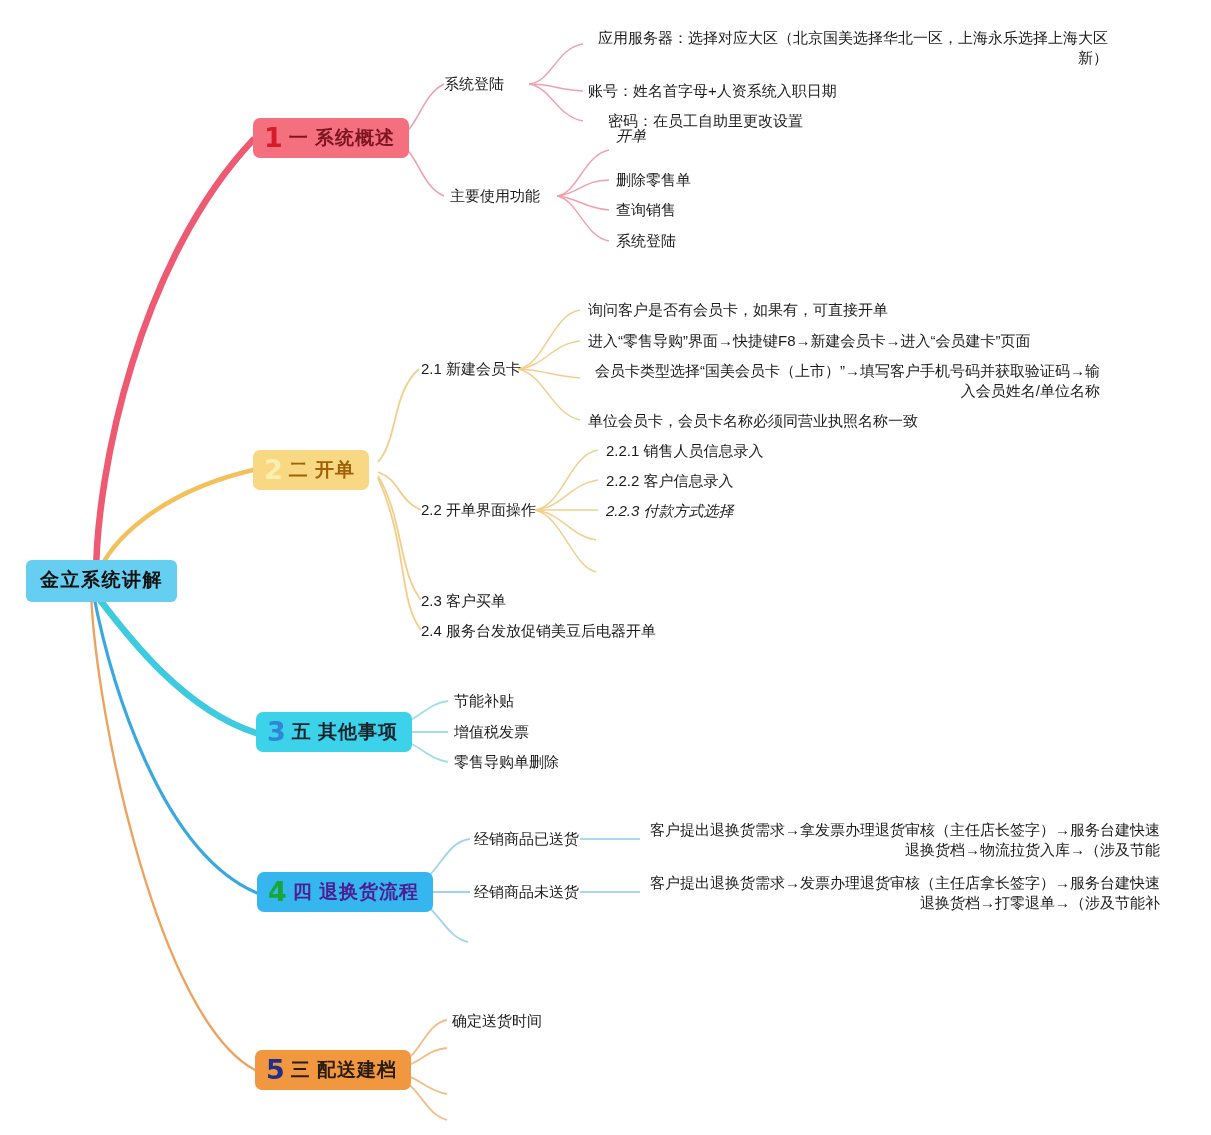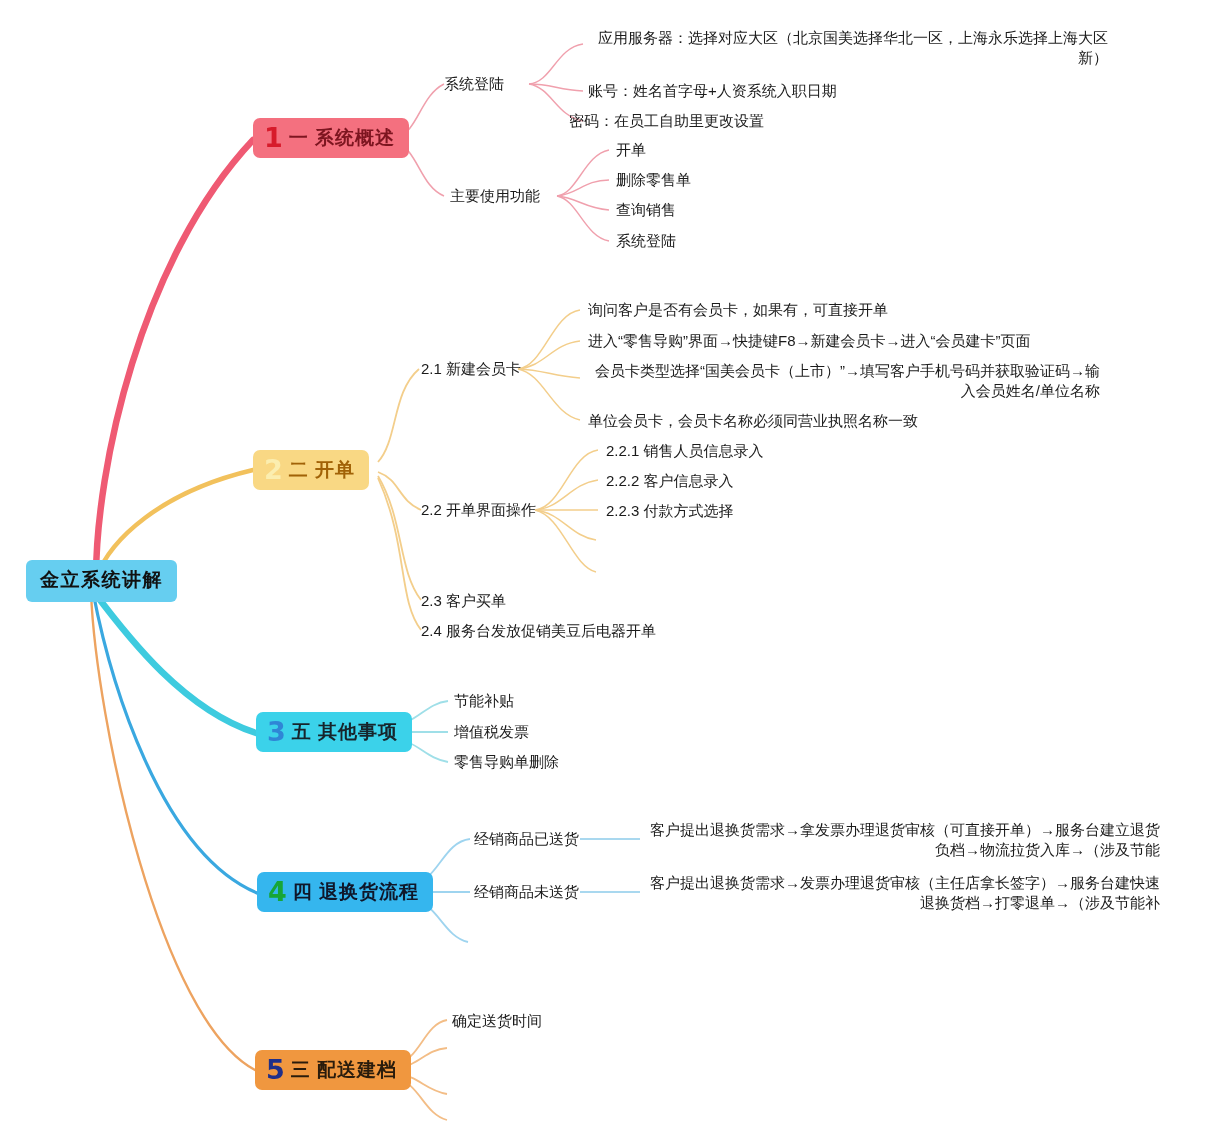--- a/index.html
+++ b/index.html
@@ -107,68 +107,68 @@
 
   <div class="node boxnode" style="left:253px;top:118px;background:#f4707f;">
     <span class="num" style="color:#d71b2b;">1</span>
     <span class="ttl" style="color:#7d1520;">一 系统概述</span>
   </div>
 
   <div class="node txt" style="left:444px;top:74px;">系统登陆</div>
 
   <div class="node txt wrap" style="left:588px;top:28px;width:520px;">应用服务器：选择对应大区（北京国美选择华北一区，上海永乐选择上海大区新）</div>
   <div class="node txt" style="left:588px;top:81px;">账号：姓名首字母+人资系统入职日期</div>
-  <div class="node txt" style="left:569px;top:111px;">密码：在员工自助里更改设置</div>
+  <div class="node txt" style="left:608px;top:111px;">密码：在员工自助里更改设置</div>
 
   <div class="node txt" style="left:450px;top:186px;">主要使用功能</div>
 
-  <div class="node txt" style="left:616px;top:140px;">开单</div>
+  <div class="node txt" style="left:616px;top:126px;font-style:italic;">开单</div>
   <div class="node txt" style="left:616px;top:170px;">删除零售单</div>
   <div class="node txt" style="left:616px;top:200px;">查询销售</div>
   <div class="node txt" style="left:616px;top:231px;">系统登陆</div>
 
   <div class="node boxnode" style="left:253px;top:450px;background:#f9d884;">
     <span class="num" style="color:#fbeeb0;">2</span>
     <span class="ttl" style="color:#a16207;">二 开单</span>
   </div>
 
   <div class="node txt" style="left:421px;top:359px;">2.1 新建会员卡</div>
 
   <div class="node txt" style="left:588px;top:300px;">询问客户是否有会员卡，如果有，可直接开单</div>
   <div class="node txt" style="left:588px;top:331px;">进入“零售导购”界面→快捷键F8→新建会员卡→进入“会员建卡”页面</div>
   <div class="node txt wrap" style="left:588px;top:361px;width:512px;">会员卡类型选择“国美会员卡（上市）”→填写客户手机号码并获取验证码→输入会员姓名/单位名称</div>
   <div class="node txt" style="left:588px;top:411px;text-align:right;">单位会员卡，会员卡名称必须同营业执照名称一致</div>
 
   <div class="node txt" style="left:421px;top:500px;">2.2 开单界面操作</div>
 
   <div class="node txt" style="left:606px;top:441px;">2.2.1 销售人员信息录入</div>
   <div class="node txt" style="left:606px;top:471px;">2.2.2 客户信息录入</div>
-  <div class="node txt" style="left:606px;top:501px;">2.2.3 付款方式选择</div>
+  <div class="node txt" style="left:606px;top:501px;font-style:italic;">2.2.3 付款方式选择</div>
   <div class="node txt" style="left:606px;top:531px;"></div>
   <div class="node txt" style="left:606px;top:563px;"></div>
 
   <div class="node txt" style="left:421px;top:591px;">2.3 客户买单</div>
   <div class="node txt" style="left:421px;top:621px;">2.4 服务台发放促销美豆后电器开单</div>
 
   <div class="node boxnode" style="left:256px;top:712px;background:#3bd2ea;">
     <span class="num" style="color:#2f86d6;">3</span>
     <span class="ttl" style="color:#17242b;">五 其他事项</span>
   </div>
 
   <div class="node txt" style="left:454px;top:691px;">节能补贴</div>
   <div class="node txt" style="left:454px;top:722px;">增值税发票</div>
   <div class="node txt" style="left:454px;top:752px;">零售导购单删除</div>
 
   <div class="node boxnode" style="left:257px;top:872px;background:#35b6ee;">
     <span class="num" style="color:#17a637;">4</span>
-    <span class="ttl" style="color:#0f172a;">四 退换货流程</span>
+    <span class="ttl" style="color:#4c1d95;">四 退换货流程</span>
   </div>
 
   <div class="node txt" style="left:474px;top:829px;">经销商品已送货</div>
-  <div class="node txt wrap" style="left:648px;top:820px;width:512px;">客户提出退换货需求→拿发票办理退货审核（可直接开单）→服务台建立退货负档→物流拉货入库→（涉及节能</div>
+  <div class="node txt wrap" style="left:648px;top:820px;width:512px;">客户提出退换货需求→拿发票办理退货审核（主任店长签字）→服务台建快速退换货档→物流拉货入库→（涉及节能</div>
 
   <div class="node txt" style="left:474px;top:882px;">经销商品未送货</div>
   <div class="node txt wrap" style="left:648px;top:873px;width:512px;">客户提出退换货需求→发票办理退货审核（主任店拿长签字）→服务台建快速退换货档→打零退单→（涉及节能补</div>
 
   <div class="node txt" style="left:474px;top:934px;"></div>
 
   <div class="node boxnode" style="left:255px;top:1050px;background:#f0973f;">
     <span class="num" style="color:#1f2f8a;">5</span>
     <span class="ttl" style="color:#2a1c0c;">三 配送建档</span>
   </div>

